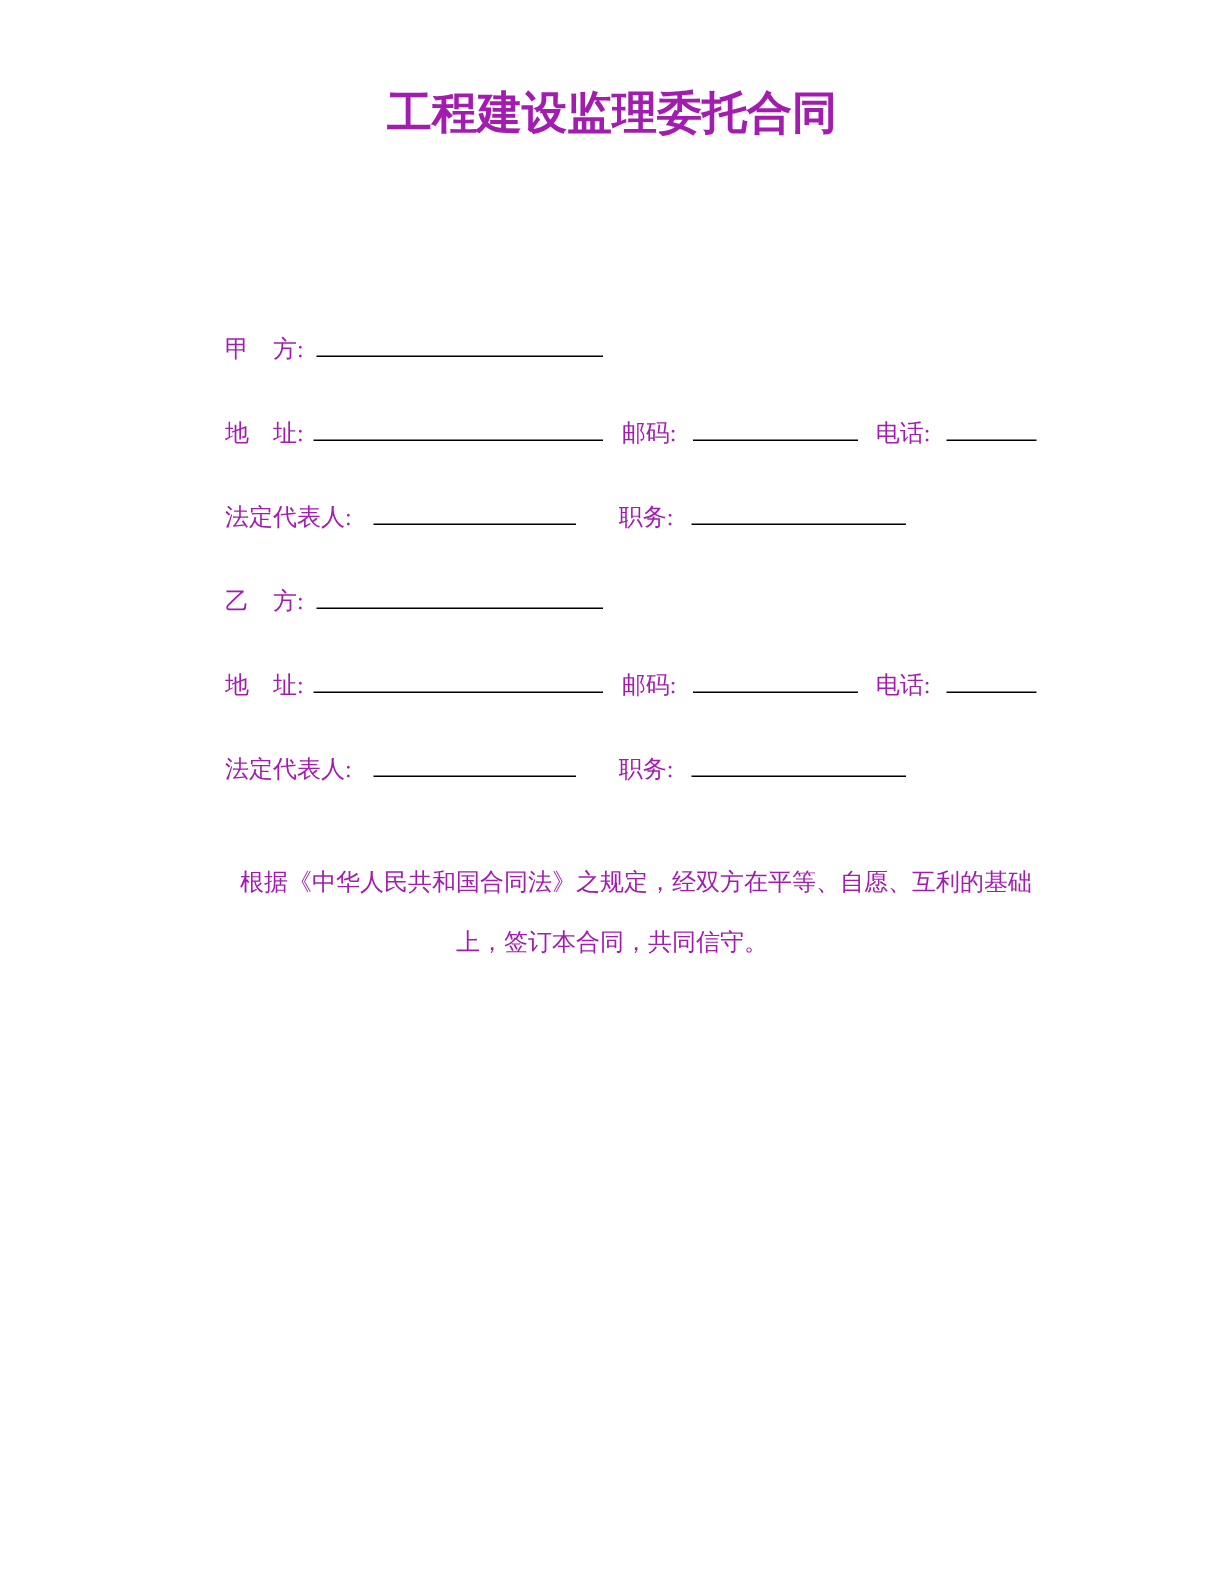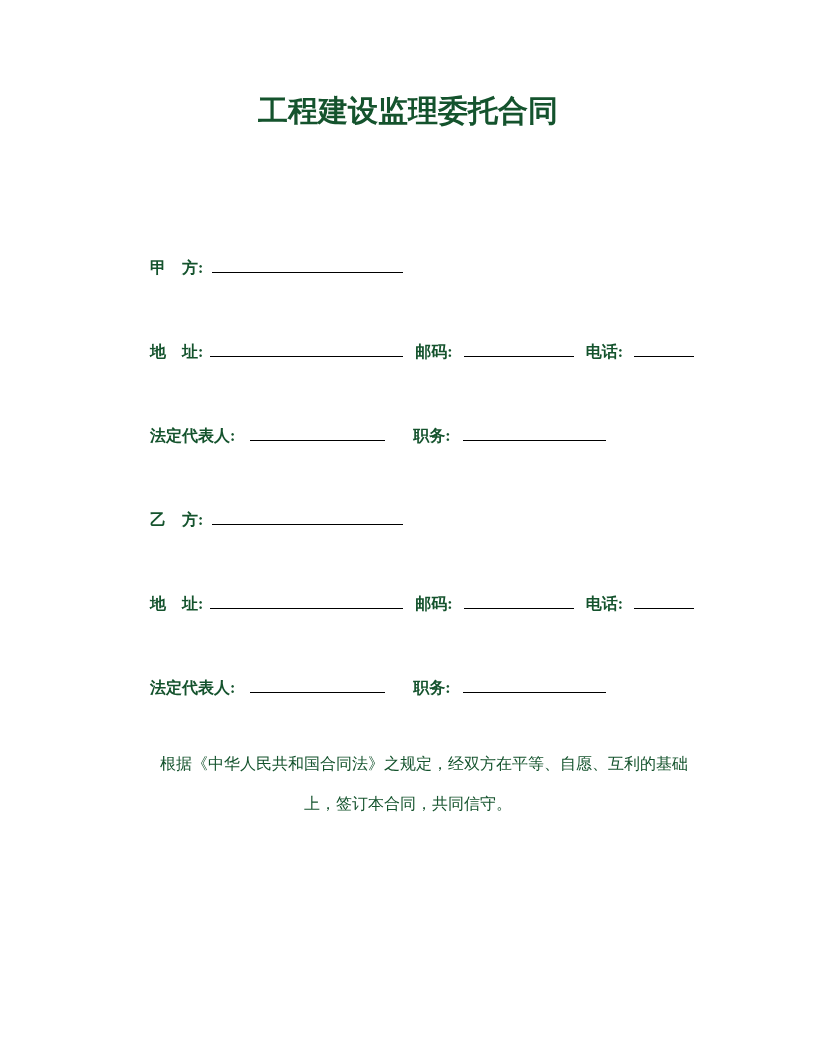--- a/index.html
+++ b/index.html
@@ -5,49 +5,48 @@
   html, body {
     margin: 0;
     padding: 0;
     background: #ffffff;
   }
   .page {
     position: relative;
     width: 734px;
     height: 1056px;
     background: #ffffff;
-    color: #14532d;
+    color: #a21caf;
     font-family: "Liberation Serif", "DejaVu Serif", serif;
     font-size: 16px;
     overflow: hidden;
     box-sizing: border-box;
-    padding-top: 93px;
+    padding-top: 58px;
   }
   .content {
     margin: 0 118px;
     width: 580px;
   }
   .doc-title {
     font-family: "Liberation Sans", "DejaVu Sans", sans-serif;
     font-size: 30px;
     font-weight: bold;
     line-height: 36px;
     text-align: center;
     letter-spacing: 0px;
     margin: 0;
   }
   .field-row {
     height: 20px;
     line-height: 20px;
     padding-left: 32px;   
     white-space: nowrap;
-    font-weight: bold;
   }
   .row-name    { margin-top: 126px; }
-  .row-spaced  { margin-top: 64px; }
+  .row-spaced  { margin-top: 36px; }
   .label { display: inline-block; }
   .blank {
     display: inline-block;
     height: 17px;
     border-bottom: 1px solid #000000;
   }
   .blank-name     { width: 191px; margin-left: 9px; }
   .blank-address  { width: 193px; margin-left: 7px; }
   .lbl-postcode   { margin-left: 12px; }
   .blank-postcode { width: 110px; margin-left: 11px; }

